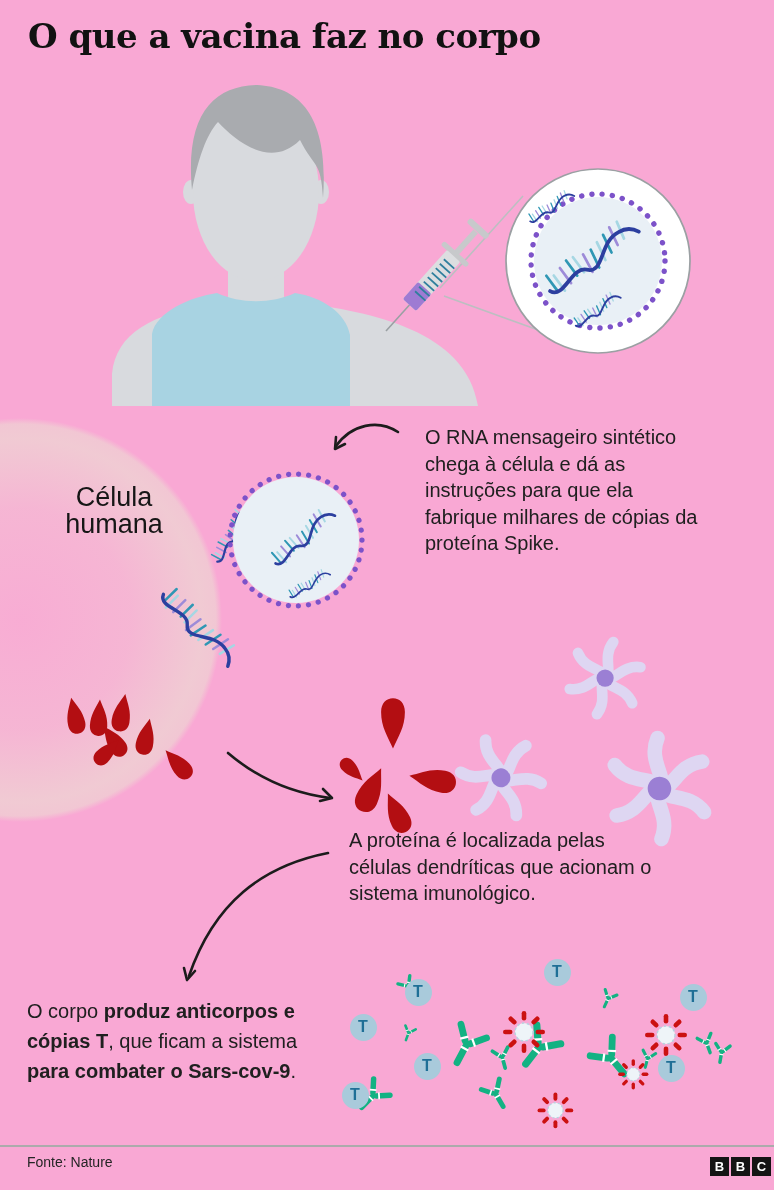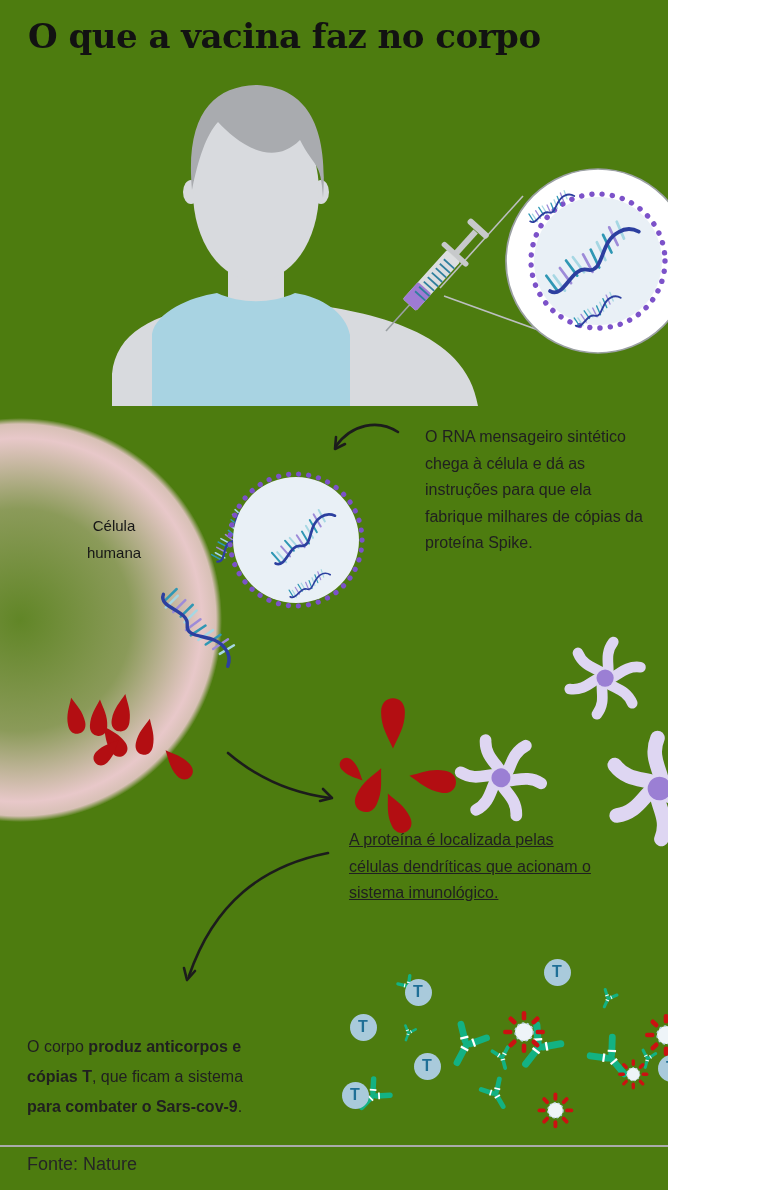--- a/index.html
+++ b/index.html
@@ -9,36 +9,36 @@
     --magnifier-line:#bcbfc1; --circle-stroke:#9ba0a3;
     --nanoparticle-fill:#e9f0f6; --nanoparticle-dot:#7c52c9;
     --mrna-backbone:#2c3f9f; --tick-teal:#2f97b4; --tick-pale:#a6d7e3; --tick-purple:#9d8bd8;
     --cell-pink:#f0ccd3; --protein-red:#b30e12;
     --dendritic-arm:#ded6f2; --dendritic-core:#9b7fd4;
     --antibody-green:#13b283; --tcell-bg:#a9cadb; --tcell-text:#1f6f96;
     --virus-red:#cb1111; --virus-core:#eef4f8; --virus-core-stroke:#b7d3e1;
     --footer-line:#ababab; --bbc-bg:#141414; --arrow:#1c1c1c;
   }
   html,body{margin:0;padding:0;background:#fff;}
-  .canvas{position:relative;width:668px;height:1190px;background:#4d7c0f;overflow:hidden;
+  .canvas{position:relative;width:774px;height:1190px;background:#f9a8d4;overflow:hidden;
           font-family:"Liberation Sans", sans-serif;}
   .abs{position:absolute;left:0;top:0;pointer-events:none;}
   h1.title{position:absolute;left:28px;top:16px;margin:0;width:700px;
            font-family:"DejaVu Serif","Liberation Serif",serif;
            font-weight:bold;font-size:34px;letter-spacing:-0.5px;color:var(--title-text);}
   .lines{white-space:pre-line;}
-  .para{position:absolute;font-size:16px;line-height:26.5px;color:var(--body-text);}
-  #para-antibodies{line-height:30px;margin-top:36px;}
-  .cell-label{position:absolute;left:56px;top:512px;width:116px;text-align:center;
-              font-size:15px;line-height:27px;color:#161616;}
+  .para{position:absolute;font-size:20px;line-height:26.5px;color:var(--body-text);}
+  #para-antibodies{line-height:30px;}
+  .cell-label{position:absolute;left:56px;top:484px;width:116px;text-align:center;
+              font-size:27px;line-height:27px;color:#161616;}
   .tcell{position:absolute;width:27px;height:27px;border-radius:50%;background:var(--tcell-bg);
          display:flex;align-items:center;justify-content:center;
          color:var(--tcell-text);font-weight:bold;font-size:16px;}
   .footer-line{position:absolute;left:0;top:1145px;width:774px;border-top:2px solid var(--footer-line);}
-  .source{position:absolute;left:27px;top:1154px;font-size:18px;color:#252525;}
+  .source{position:absolute;left:27px;top:1154px;font-size:14px;color:#252525;}
   .bbc{position:absolute;top:1157px;left:710px;display:flex;gap:2px;}
   .bbc .blk{width:19px;height:19px;background:var(--bbc-bg);color:#fff;display:flex;
             align-items:center;justify-content:center;font-weight:bold;font-size:13px;}
   
   .mB{stroke:var(--mrna-backbone);stroke-width:3.6;fill:none;stroke-linecap:round;}
   .mT{stroke:var(--tick-teal);stroke-width:2.6;stroke-linecap:round;}
   .mP{stroke:var(--tick-pale);stroke-width:2.6;stroke-linecap:round;}
   .mV{stroke:var(--tick-purple);stroke-width:2.6;stroke-linecap:round;}
   .dropP{fill:var(--protein-red);}
   .abG rect{fill:var(--antibody-green);}
@@ -237,21 +237,21 @@
     </g>
   </svg>
 
   <div class="cell-label lines">Célula
 humana</div>
   <div class="para lines" style="left:425px;top:424px;width:335px;">O RNA mensageiro sintético
 chega à célula e dá as
 instruções para que ela
 fabrique milhares de cópias da
 proteína Spike.</div>
-  <div class="para lines" style="left:349px;top:827px;width:345px;text-decoration:underline;">A proteína é localizada pelas
+  <div class="para lines" style="left:349px;top:827px;width:345px;">A proteína é localizada pelas
 células dendríticas que acionam o
 sistema imunológico.</div>
   <div class="para" id="para-antibodies" style="left:27px;top:996px;width:330px;"><span>O corpo </span><b>produz anticorpos e</b><br><b>cópias T</b><span>, que ficam a sistema</span><br><b>para combater o Sars-cov-9</b><span>.</span></div>
 
   <div class="tcell" style="left:404.5px;top:978.5px;">
       <span>T</span>
     </div>
   <div class="tcell" style="left:349.5px;top:1013.5px;">
       <span>T</span>
     </div>

